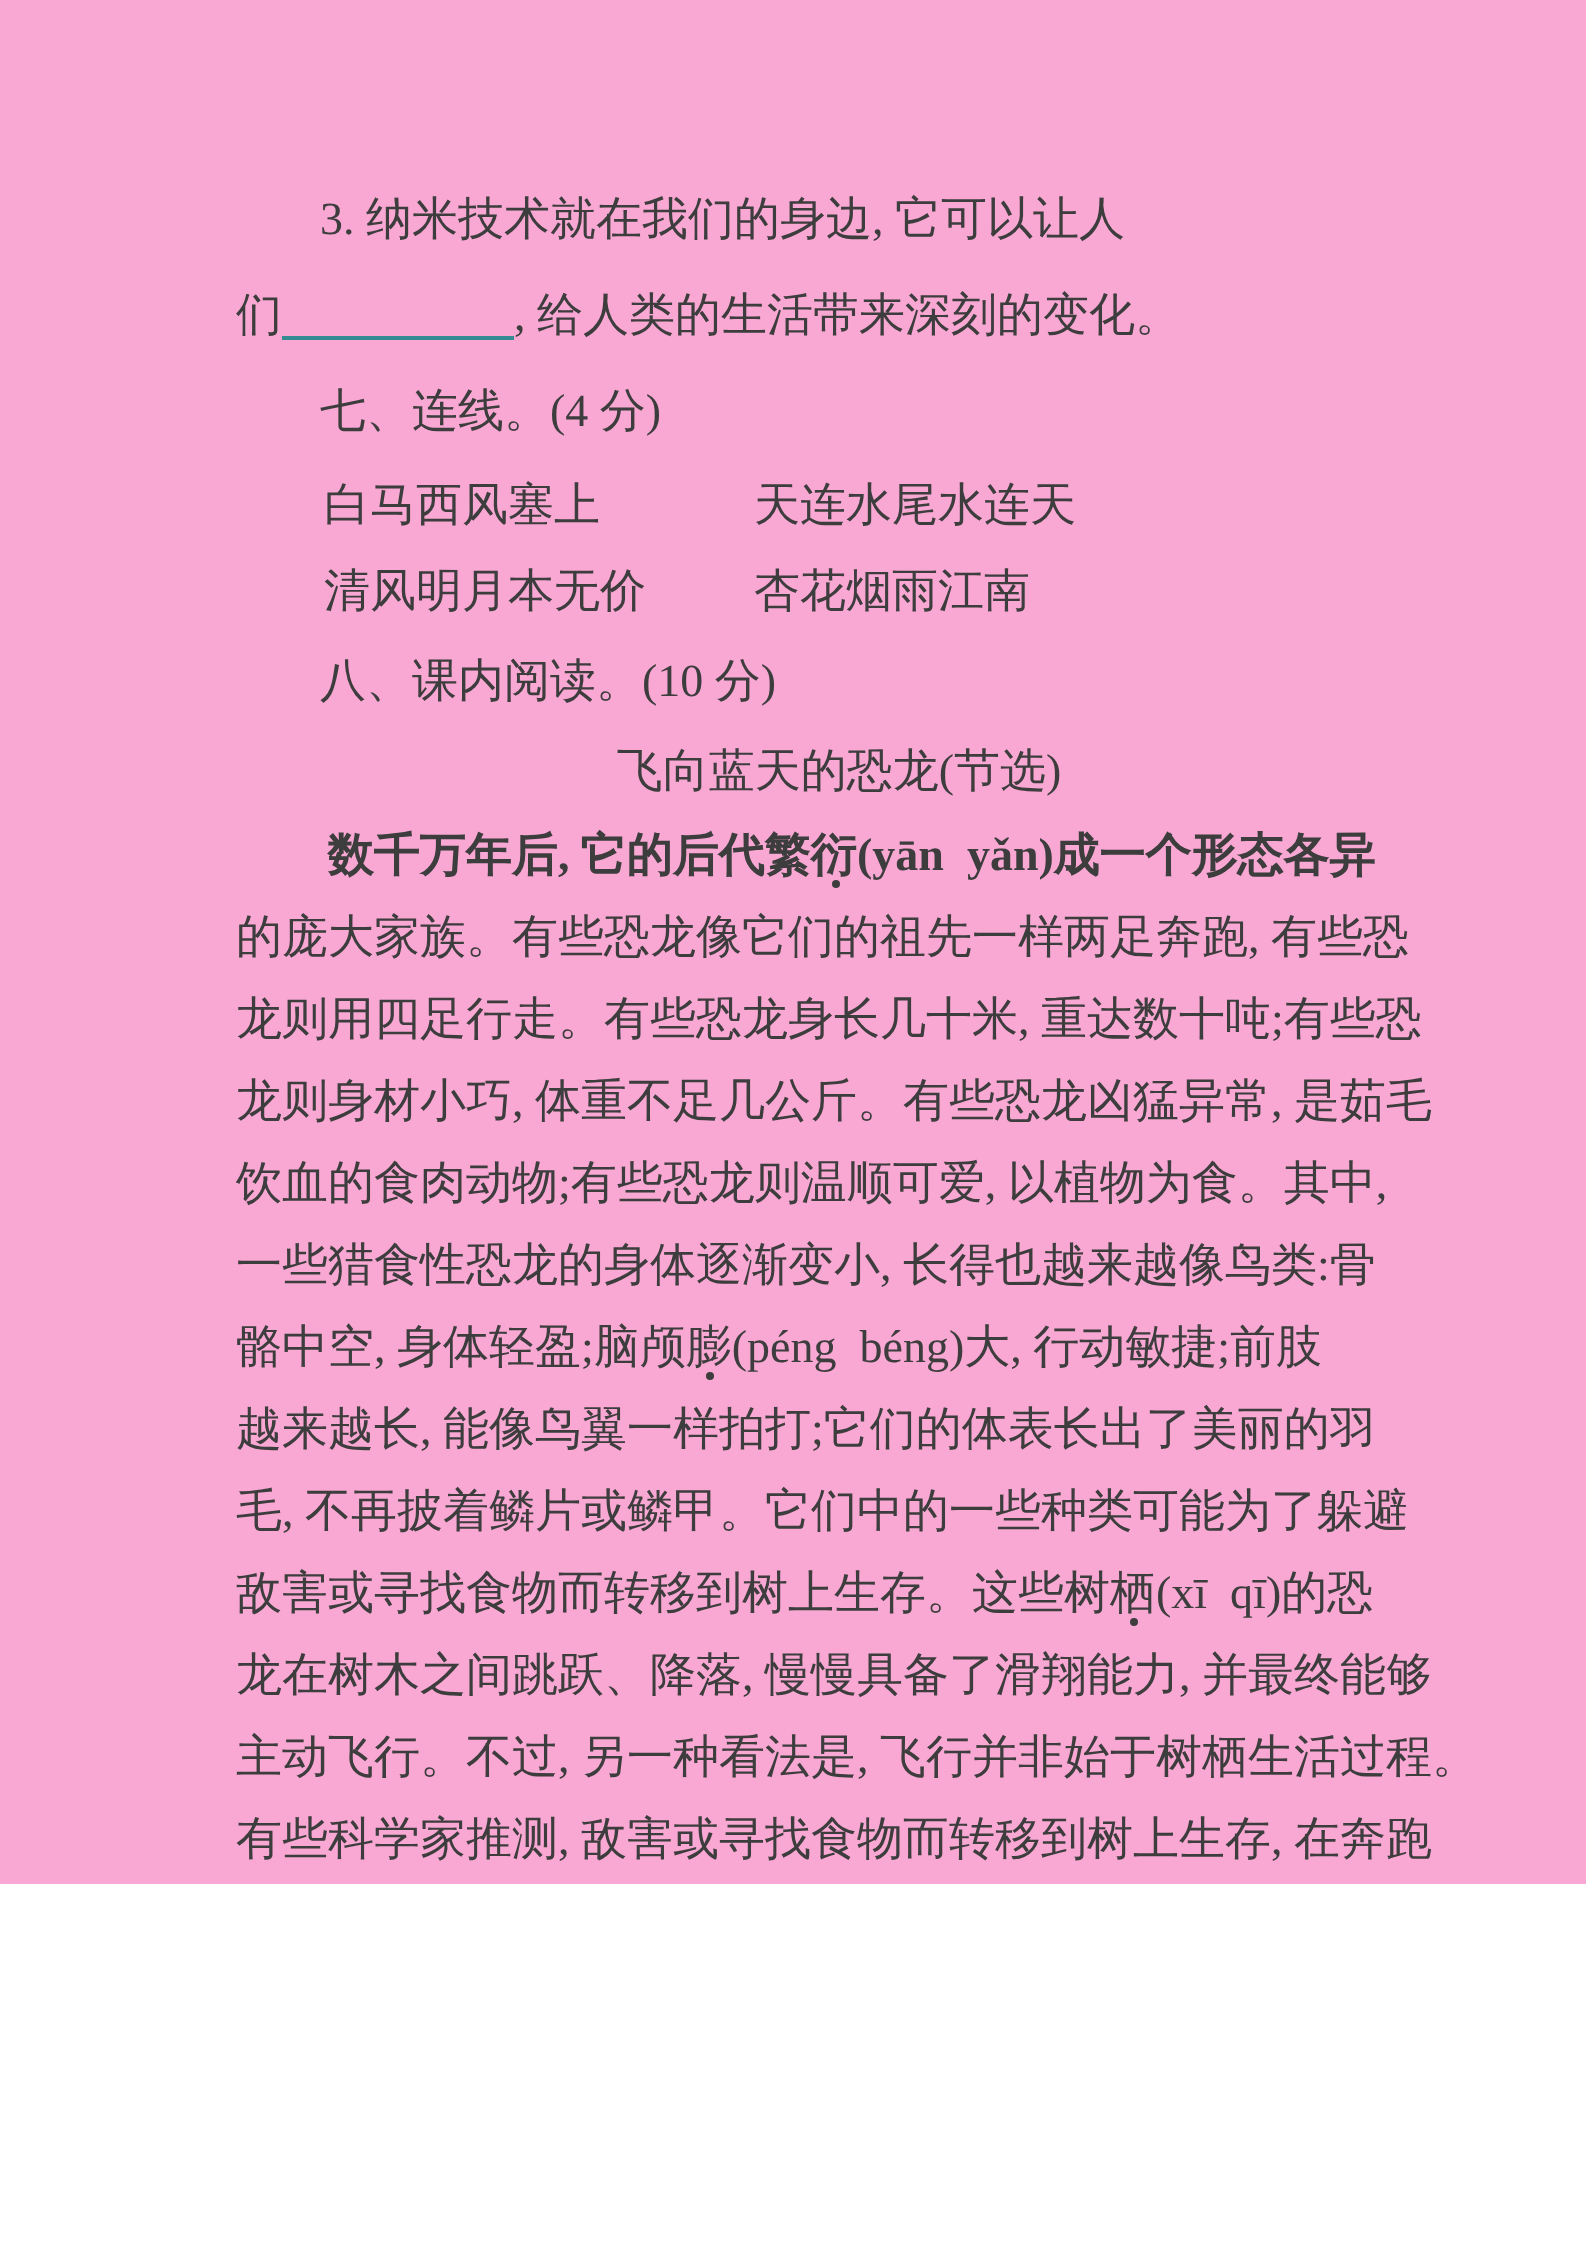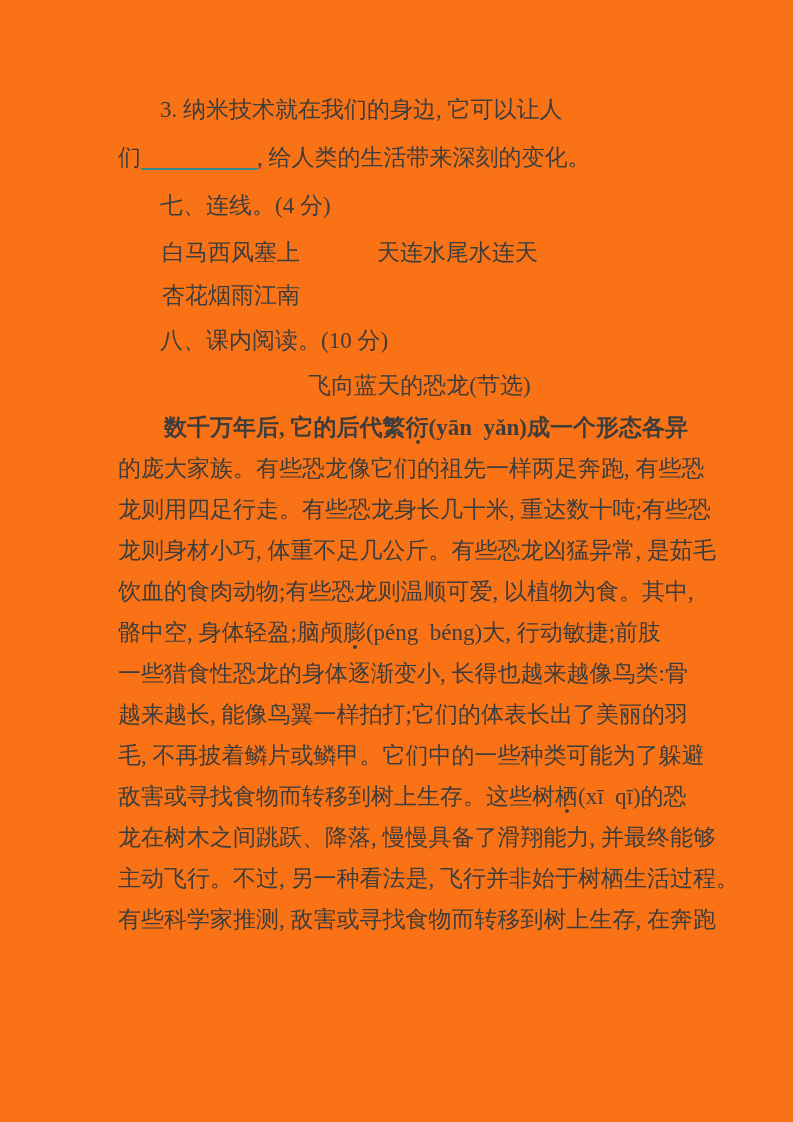--- a/index.html
+++ b/index.html
@@ -3,24 +3,24 @@
 <meta charset="utf-8">
 <style>
   html, body {
     margin: 0;
     padding: 0;
     background: #ffffff;
   }
   .page {
     position: relative;
     width: 793px;
-    height: 1122px;
+    height: 942px;
     box-sizing: border-box;
     padding: 86px 72px 0 118px;
-    background: #f97316;
+    background: #f9a8d4;
     font-family: "Liberation Serif", "DejaVu Serif", serif;
     font-size: 23px;
     color: #3d3d3d;
     overflow: hidden;
   }
   .line {
     white-space: pre;
     line-height: 48px;
   }
   .indent1 { padding-left: 42px; }
@@ -74,35 +74,35 @@
   <div>
     <div class="line indent1">3. 纳米技术就在我们的身边, 它可以让人</div>
     <div class="line"><span>们</span><span class="blank"></span><span>, 给人类的生活带来深刻的变化。</span></div>
   </div>
 
   <div>
     <div class="section-heading">七、连线。(4 分)</div>
     <div class="match-table">
         <div class="match-row"><span class="match-left">白马西风塞上</span><span class="match-right">天连水尾水连天</span></div>
         <div class="match-row"></div>
-        <div class="match-row"><span class="match-right">杏花烟雨江南</span></div>
+        <div class="match-row"><span class="match-left">清风明月本无价</span><span class="match-right">杏花烟雨江南</span></div>
       </div>
   </div>
 
   <div>
     <div class="section-heading">八、课内阅读。(10 分)</div>
     <div class="passage-title">飞向蓝天的恐龙(节选)</div>
     <div class="passage">
         <div class="bline pindent"><span>数千万年后, 它的后代繁</span><span class="em-dot">衍</span><span>(yān  yǎn)成一个形态各异</span></div>
         <div class="bline"><span>的庞大家族。有些恐龙像它们的祖先一样两足奔跑, 有些恐</span></div>
         <div class="bline"><span>龙则用四足行走。有些恐龙身长几十米, 重达数十吨;有些恐</span></div>
         <div class="bline"><span>龙则身材小巧, 体重不足几公斤。有些恐龙凶猛异常, 是茹毛</span></div>
         <div class="bline"><span>饮血的食肉动物;有些恐龙则温顺可爱, 以植物为食。其中,</span></div>
+        <div class="bline"><span>一些猎食性恐龙的身体逐渐变小, 长得也越来越像鸟类:骨</span></div>
         <div class="bline"><span>骼中空, 身体轻盈;脑颅</span><span class="em-dot">膨</span><span>(péng  béng)大, 行动敏捷;前肢</span></div>
-        <div class="bline"><span>一些猎食性恐龙的身体逐渐变小, 长得也越来越像鸟类:骨</span></div>
         <div class="bline"><span>越来越长, 能像鸟翼一样拍打;它们的体表长出了美丽的羽</span></div>
         <div class="bline"><span>毛, 不再披着鳞片或鳞甲。它们中的一些种类可能为了躲避</span></div>
         <div class="bline"><span>敌害或寻找食物而转移到树上生存。这些树</span><span class="em-dot">栖</span><span>(xī  qī)的恐</span></div>
         <div class="bline"><span>龙在树木之间跳跃、降落, 慢慢具备了滑翔能力, 并最终能够</span></div>
         <div class="bline"><span>主动飞行。不过, 另一种看法是, 飞行并非始于树栖生活过程。</span></div>
         <div class="bline"><span>有些科学家推测, 敌害或寻找食物而转移到树上生存, 在奔跑</span></div>
       </div>
   </div>
 
 </div>

